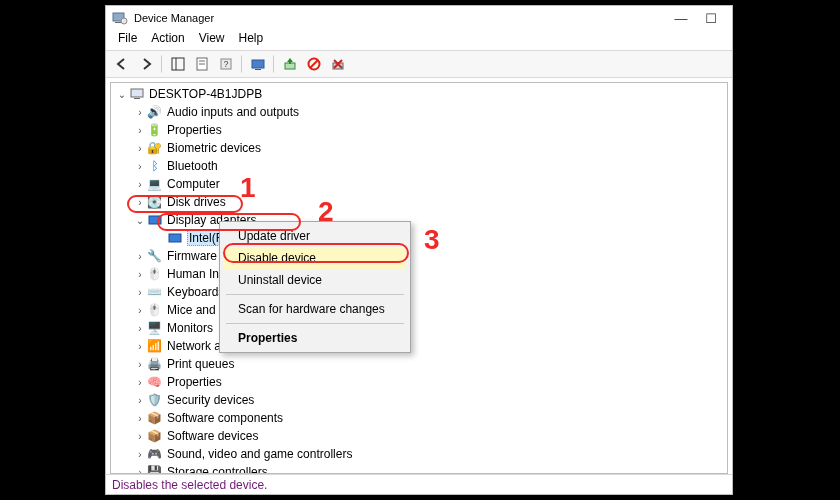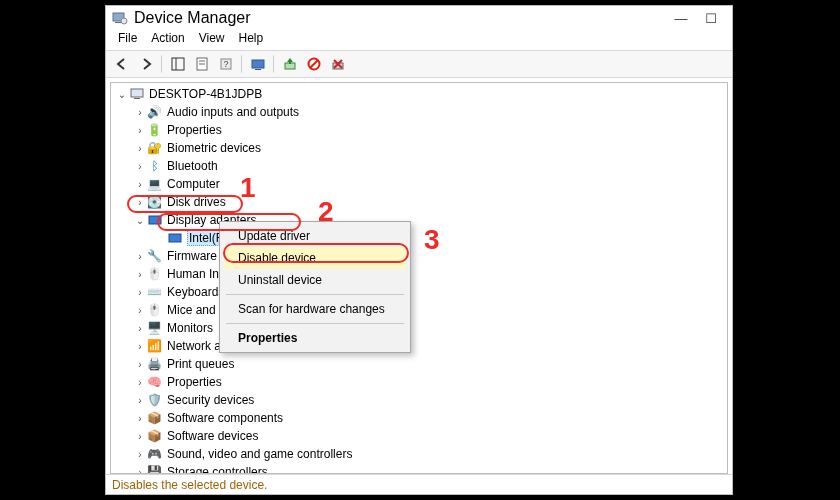--- a/index.html
+++ b/index.html
@@ -2,21 +2,21 @@
 <html><head>
 <meta charset="utf-8">
 <style>
   * { box-sizing: border-box; margin: 0; padding: 0; }
   html, body { width: 840px; height: 500px; overflow: hidden; font-family: "Segoe UI", Tahoma, sans-serif; font-size: 12px; }
   .stage { width: 840px; height: 500px; background: #000; position: relative; }
   .window { position: absolute; left: 105px; top: 5px; width: 628px; height: 490px; background: #fff; border: 1px solid #bcbcbc; display: flex; flex-direction: column; }
   
   .titlebar { height: 24px; display: flex; align-items: center; padding: 0 6px; background: #fff; }
   .titlebar .app-icon { width:16px; height:16px; margin-right:6px; display:inline-block; }
-  .titlebar .title { flex: 1; font-size: 16px; color:#000; }
+  .titlebar .title { flex: 1; font-size: 11px; color:#000; }
   .titlebar .winbtn { width: 30px; text-align:center; color:#333; font-size:13px; cursor:default; }
   
   .menubar { height: 20px; display:flex; align-items:flex-start; gap: 2px; padding: 0 6px; }
   .menubar span { padding: 1px 6px; cursor: default; }
   
   .toolbar { height: 28px; border-top:1px solid #d8d8d8; border-bottom:1px solid #d8d8d8; background:#f7f7f7; display:flex; align-items:center; padding: 0 4px; gap:0; }
   .tbtn { width:24px; height:22px; display:flex; align-items:center; justify-content:center; border:1px solid transparent; cursor:default; }
   .tbtn.sep { border-left:1px solid #ccc; width:1px; margin:0 3px; height:18px; padding:0; }
   .tbtn svg { display:block; }
   
@@ -33,21 +33,21 @@
   
   .ctxmenu { position:absolute; background:#f2f2f2; border:1px solid #a7a7a7; box-shadow: 3px 3px 6px rgba(0,0,0,.25); width:192px; padding: 3px 4px; z-index:50; }
   .ctxmenu .mi { height:22px; display:flex; align-items:center; padding:0 14px; font-size:12px; color:#000; cursor:default; }
   .ctxmenu .mi.hover { background:#fef9c3; }
   .ctxmenu .mi.bold { font-weight:700; }
   .ctxmenu .msep { height:1px; background:#c8c8c8; margin:3px 2px; }
   
   .ann-oval { position:absolute; border:2px solid #ef2a27; border-radius:10px; background:transparent; z-index:60; }
   .ann-num  { position:absolute; color:#ef2a27; font-weight:700; font-size:28px; font-family: Arial, sans-serif; z-index:70; }
   
-  .statusbar { height:20px; border-top:1px solid #d8d8d8; padding:2px 6px; font-size:12px; color:#a16207; display:flex; align-items:center; }
+  .statusbar { height:20px; border-top:1px solid #d8d8d8; padding:2px 6px; font-size:12px; color:#701a75; display:flex; align-items:center; }
 </style>
 </head>
 <body>
 <div class="stage">
   <div class="window">
 
     <div class="titlebar">
       <span class="app-icon">
         <svg viewBox="0 0 16 16" width="16" height="16">
             <rect x="1" y="3" width="11" height="8" fill="#8fa9c9" stroke="#5a7394"></rect>

